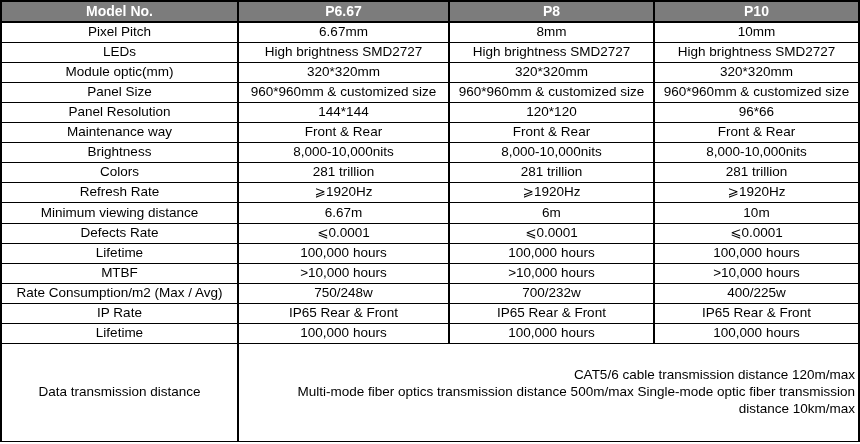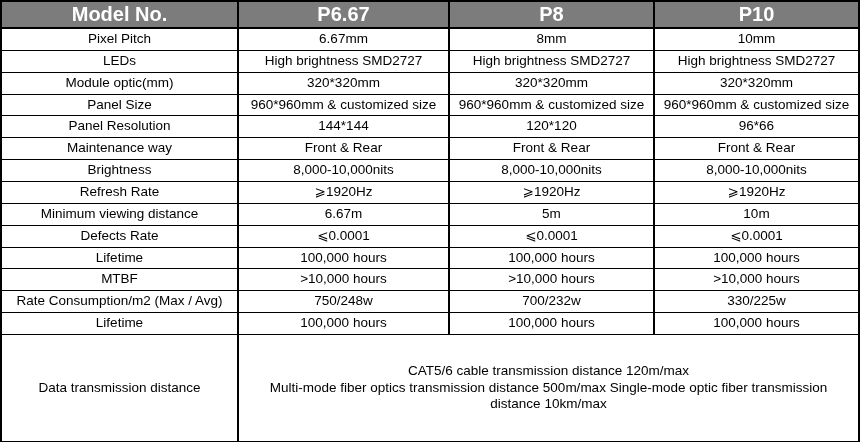--- a/index.html
+++ b/index.html
@@ -34,33 +34,33 @@
     color: #000000;
     font-size: 13.5px;
     line-height: 1.25;
     white-space: nowrap;
     overflow: hidden;
   }
   .spec-table thead th {
     background: #7c7c7c;
     color: #ffffff;
     font-weight: bold;
-    font-size: 20px;
+    font-size: 14px;
     height: 19px;
     border-top: 2px solid #000000;
     border-bottom: 2px solid #000000;
   }
   .spec-table tbody tr.data-row td { height: 18px; }
   .spec-table tbody tr.footer-row td {
     height: 92px;
     white-space: normal;
   }
   .footer-merged-cell .t-line {
     display: block;
-    text-align: center;
+    text-align: right;
   }
 </style>
 </head>
 <body>
 
 <table class="spec-table">
   <colgroup>
     <col class="c1">
       <col class="c2">
       <col class="c3">
@@ -111,29 +111,35 @@
       <td>Front &amp; Rear</td>
       <td>Front &amp; Rear</td>
     </tr>
     <tr class="data-row">
       <td>Brightness</td>
       <td>8,000-10,000nits</td>
       <td>8,000-10,000nits</td>
       <td>8,000-10,000nits</td>
     </tr>
     <tr class="data-row">
+      <td>Colors</td>
+      <td>281 trillion</td>
+      <td>281 trillion</td>
+      <td>281 trillion</td>
+    </tr>
+    <tr class="data-row">
       <td>Refresh Rate</td>
       <td>⩾1920Hz</td>
       <td>⩾1920Hz</td>
       <td>⩾1920Hz</td>
     </tr>
     <tr class="data-row">
       <td>Minimum viewing distance</td>
       <td>6.67m</td>
-      <td>5m</td>
+      <td>6m</td>
       <td>10m</td>
     </tr>
     <tr class="data-row">
       <td>Defects Rate</td>
       <td>⩽0.0001</td>
       <td>⩽0.0001</td>
       <td>⩽0.0001</td>
     </tr>
     <tr class="data-row">
       <td>Lifetime</td>
@@ -144,21 +150,27 @@
     <tr class="data-row">
       <td>MTBF</td>
       <td>&gt;10,000 hours</td>
       <td>&gt;10,000 hours</td>
       <td>&gt;10,000 hours</td>
     </tr>
     <tr class="data-row">
       <td>Rate Consumption/m2 (Max / Avg)</td>
       <td>750/248w</td>
       <td>700/232w</td>
-      <td>330/225w</td>
+      <td>400/225w</td>
+    </tr>
+    <tr class="data-row">
+      <td>IP Rate</td>
+      <td>IP65 Rear &amp; Front</td>
+      <td>IP65 Rear &amp; Front</td>
+      <td>IP65 Rear &amp; Front</td>
     </tr>
     <tr class="data-row">
       <td>Lifetime</td>
       <td>100,000 hours</td>
       <td>100,000 hours</td>
       <td>100,000 hours</td>
     </tr>
     <tr class="footer-row">
       <td>Data transmission distance</td>
       <td class="footer-merged-cell" colspan="3">

